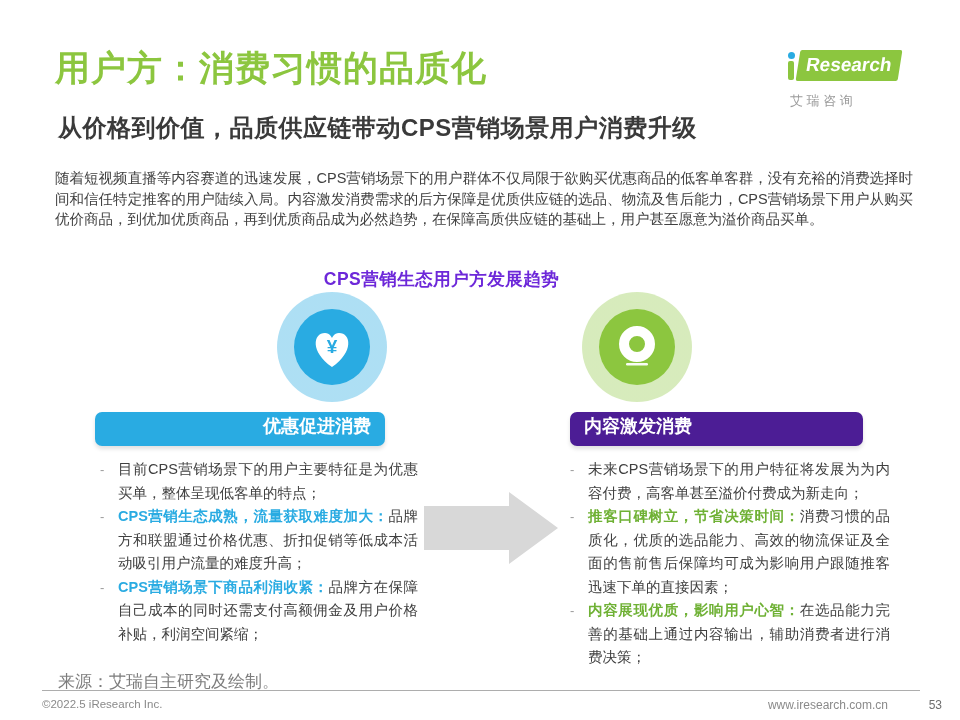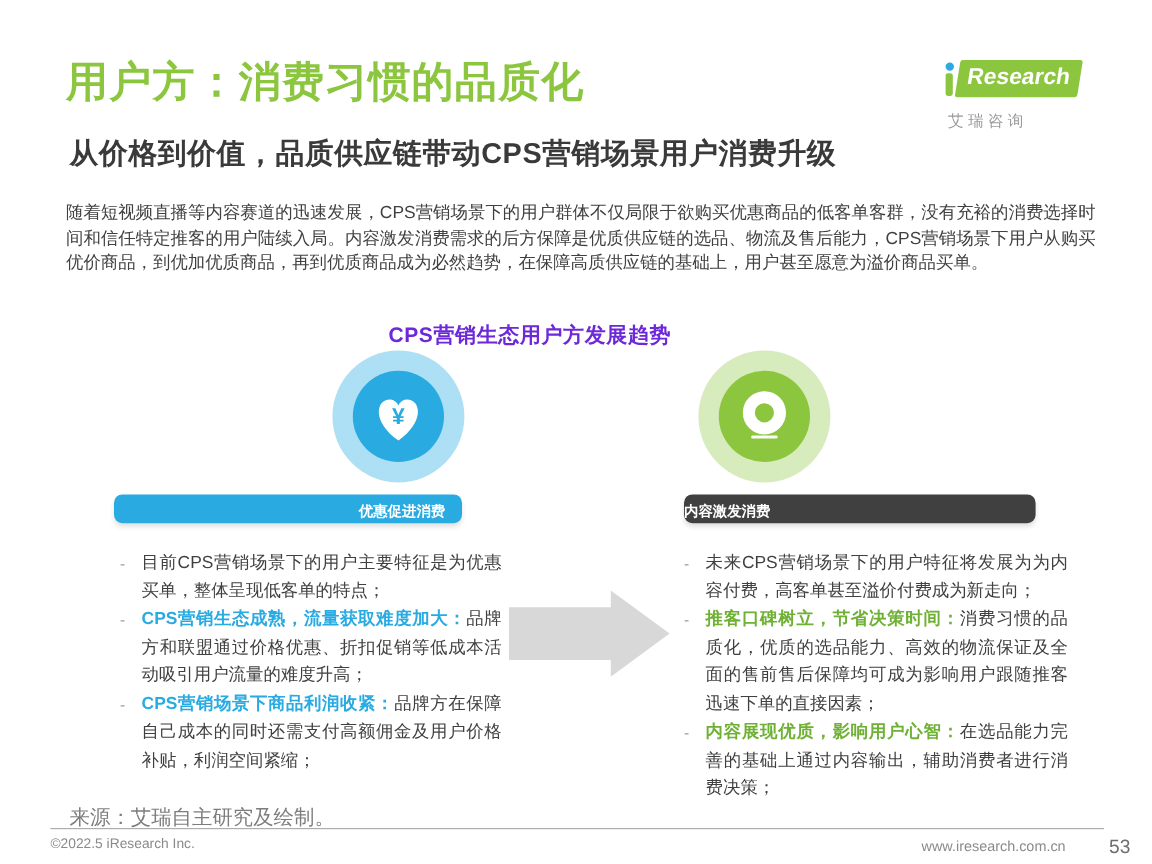--- a/index.html
+++ b/index.html
@@ -35,45 +35,45 @@
   .icon-wrap.right { left:582px; }
   .icon-halo { position:absolute; inset:0; border-radius:50%; }
   .icon-halo.blue { background:radial-gradient(circle, rgba(41,171,226,0.38) 0 70%, rgba(41,171,226,0.16) 83%, rgba(41,171,226,0) 95%); }
   .icon-halo.green { background:radial-gradient(circle, rgba(140,198,63,0.35) 0 70%, rgba(140,198,63,0.14) 83%, rgba(140,198,63,0) 95%); }
   .icon-circle { position:absolute; left:17px; top:17px; width:76px; height:76px; border-radius:50%; }
   .icon-circle.blue { background:#29ABE2; }
   .icon-circle.green { background:#8CC63F; }
   .icon-circle svg { position:absolute; inset:0; }
 
   
-  .banner { position:absolute; top:412px; height:24px; border-radius:7px; line-height:29px;
-    font-size:12px; font-weight:bold; color:#ffffff; box-shadow:0 3px 4px rgba(0,0,0,0.12); }
+  .banner { position:absolute; top:412px; height:34px; border-radius:7px; line-height:29px;
+    font-size:18px; font-weight:bold; color:#ffffff; box-shadow:0 3px 4px rgba(0,0,0,0.12); }
   .banner.left { left:95px; width:290px; background:#29ABE2; text-align:right; padding-right:14px; }
-  .banner.right { left:570px; width:293px; background:#404040; text-align:left; }
+  .banner.right { left:570px; width:293px; background:#4c1d95; text-align:left; padding-left:14px; }
 
   
   .bullet-list { position:absolute; top:458px; list-style:none; font-size:14.5px;
     line-height:23.5px; color:#404040; }
   .bullet-list.left { left:100px; width:318px; }
   .bullet-list.right { left:570px; width:320px; }
   .bullet-item { display:flex; }
   .marker { flex:0 0 18px; color:#9B9B9B; font-size:13px; }
   .item-text { flex:1; text-align:justify; }
   .lead { font-weight:bold;margin-top:44px; }
   .lead.blue { color:#29ABE2; }
   .lead.green { color:#6FB135; }
 
   .arrow { position:absolute; left:424px; top:490px; }
 
   
   .source { position:absolute; left:58px; top:670px; font-size:17px; color:#7D7D7D; }
   .footer-line { position:absolute; left:42px; top:690px; width:878px; height:1px; background:#ADADAD; }
   .copyright { position:absolute; left:42px; top:698px; font-size:11.5px; color:#8A8A8A; }
   .website { position:absolute; right:72px; top:698px; font-size:12px; color:#8A8A8A;text-align:center; }
-  .page-number { position:absolute; right:18px; top:698px; font-size:16px; color:#6E6E6E; }
+  .page-number { position:absolute; right:18px; top:698px; font-size:12px; color:#6E6E6E; }
 </style>
 </head>
 <body>
 
 <div class="page">
 
   <h1 class="main-title">用户方：消费习惯的品质化</h1>
 
   <div class="logo">
     <div class="logo-row">

